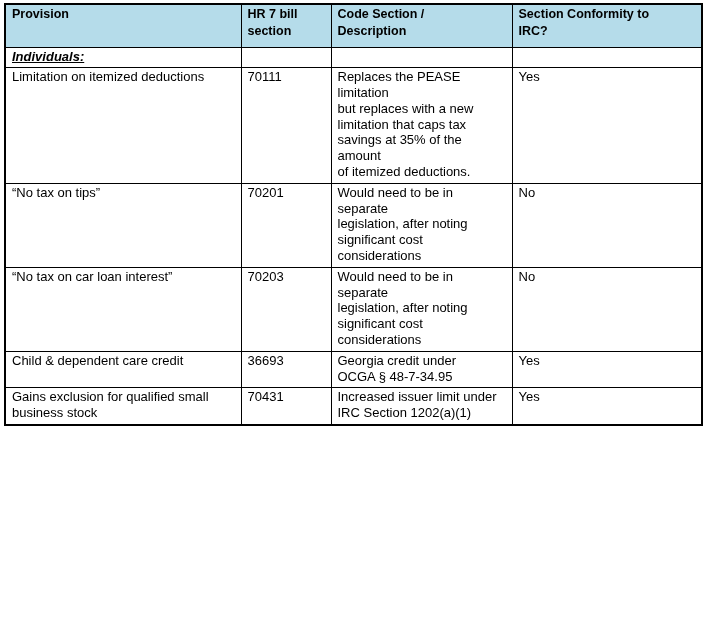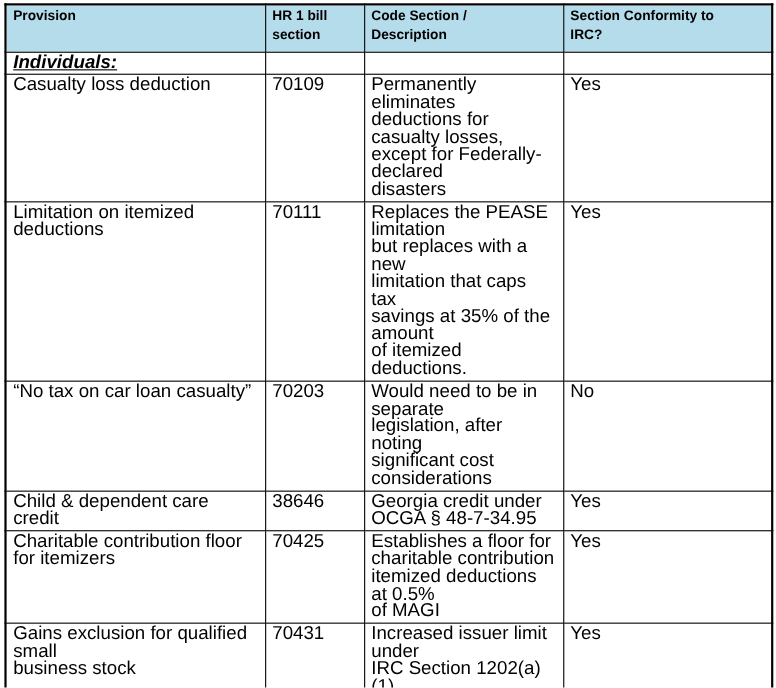--- a/index.html
+++ b/index.html
@@ -24,21 +24,21 @@
   }
   table.conformity-table col.c1 { width: 236px; }
   table.conformity-table col.c2 { width: 90px; }
   table.conformity-table col.c3 { width: 181px; }
   table.conformity-table col.c4 { width: 190px; }
   th, td {
     border: 1px solid #000000;
     vertical-align: top;
     text-align: left;
     padding: 1px 6px 3px 6px;
-    font-size: 17px;
+    font-size: 13px;
     line-height: 15.8px;
     white-space: pre-line;
     overflow: hidden;
     box-sizing: border-box;
   }
   thead th {
     background: #B5DCEA;
     font-weight: bold;
     font-size: 12.5px;
     line-height: 17px;
@@ -60,76 +60,66 @@
   <table class="conformity-table">
     <colgroup>
       <col class="c1">
         <col class="c2">
         <col class="c3">
         <col class="c4">
     </colgroup>
     <thead>
       <tr>
         <th>Provision</th>
-        <th>HR 1 bill
+        <th>HR 7 bill
 section</th>
         <th>Code Section /
 Description</th>
         <th>Section Conformity to
 IRC?</th>
       </tr>
     </thead>
     <tbody>
       <tr class="section-row">
         <td><span class="section-label">Individuals:</span></td>
         <td></td>
         <td></td>
         <td></td>
       </tr>
       <tr>
-        <td>Casualty loss deduction</td>
-        <td>70109</td>
-        <td>Permanently eliminates
-deductions for casualty losses,
-except for Federally-declared
-disasters</td>
-        <td>Yes</td>
-      </tr>
-      <tr>
         <td>Limitation on itemized deductions</td>
         <td>70111</td>
         <td>Replaces the PEASE limitation
 but replaces with a new
 limitation that caps tax
 savings at 35% of the amount
 of itemized deductions.</td>
         <td>Yes</td>
       </tr>
       <tr>
-        <td>“No tax on car loan casualty”</td>
+        <td>“No tax on tips”</td>
+        <td>70201</td>
+        <td>Would need to be in separate
+legislation, after noting
+significant cost considerations</td>
+        <td>No</td>
+      </tr>
+      <tr>
+        <td>“No tax on car loan interest”</td>
         <td>70203</td>
         <td>Would need to be in separate
 legislation, after noting
 significant cost considerations</td>
         <td>No</td>
       </tr>
       <tr>
         <td>Child &amp; dependent care credit</td>
-        <td>38646</td>
+        <td>36693</td>
         <td>Georgia credit under
 OCGA § 48-7-34.95</td>
-        <td>Yes</td>
-      </tr>
-      <tr>
-        <td>Charitable contribution floor for itemizers</td>
-        <td>70425</td>
-        <td>Establishes a floor for
-charitable contribution
-itemized deductions at 0.5%
-of MAGI</td>
         <td>Yes</td>
       </tr>
       <tr>
         <td>Gains exclusion for qualified small
 business stock</td>
         <td>70431</td>
         <td>Increased issuer limit under
 IRC Section 1202(a)(1)</td>
         <td>Yes</td>
       </tr>

